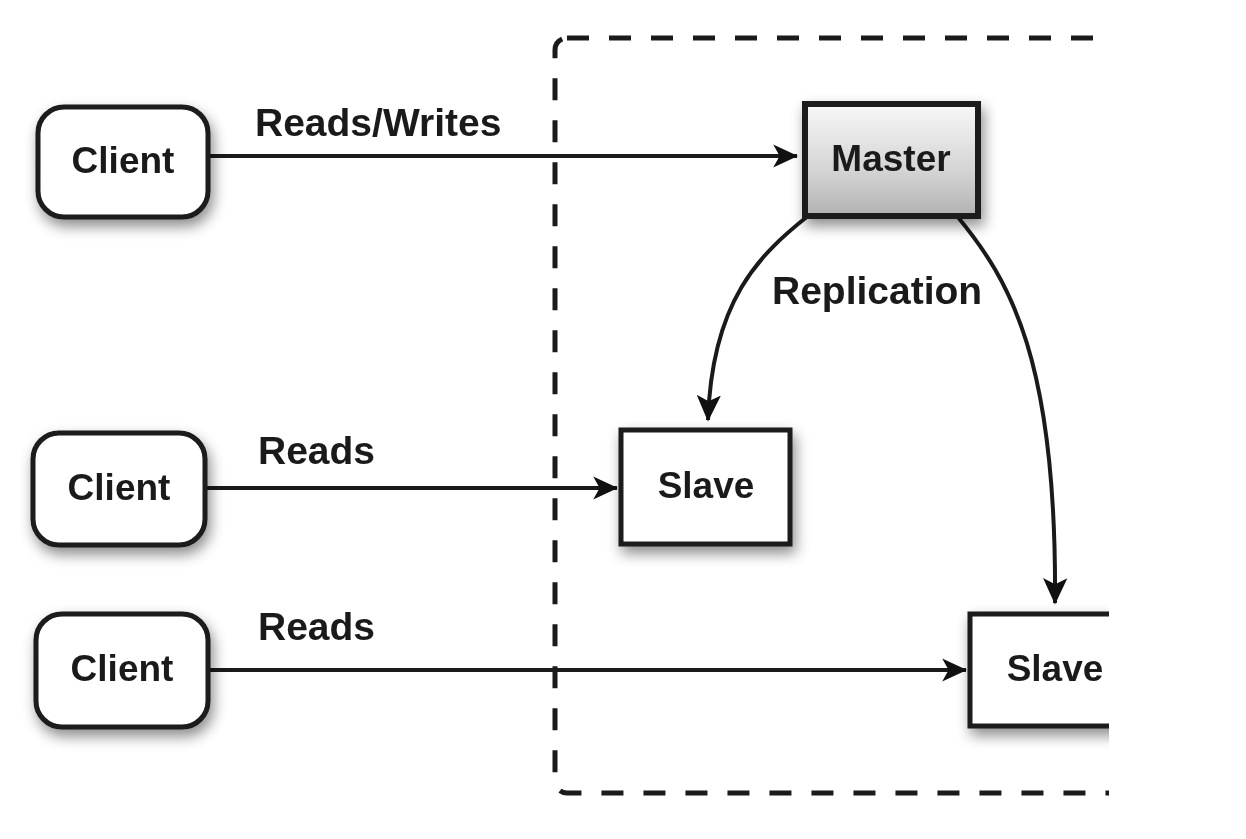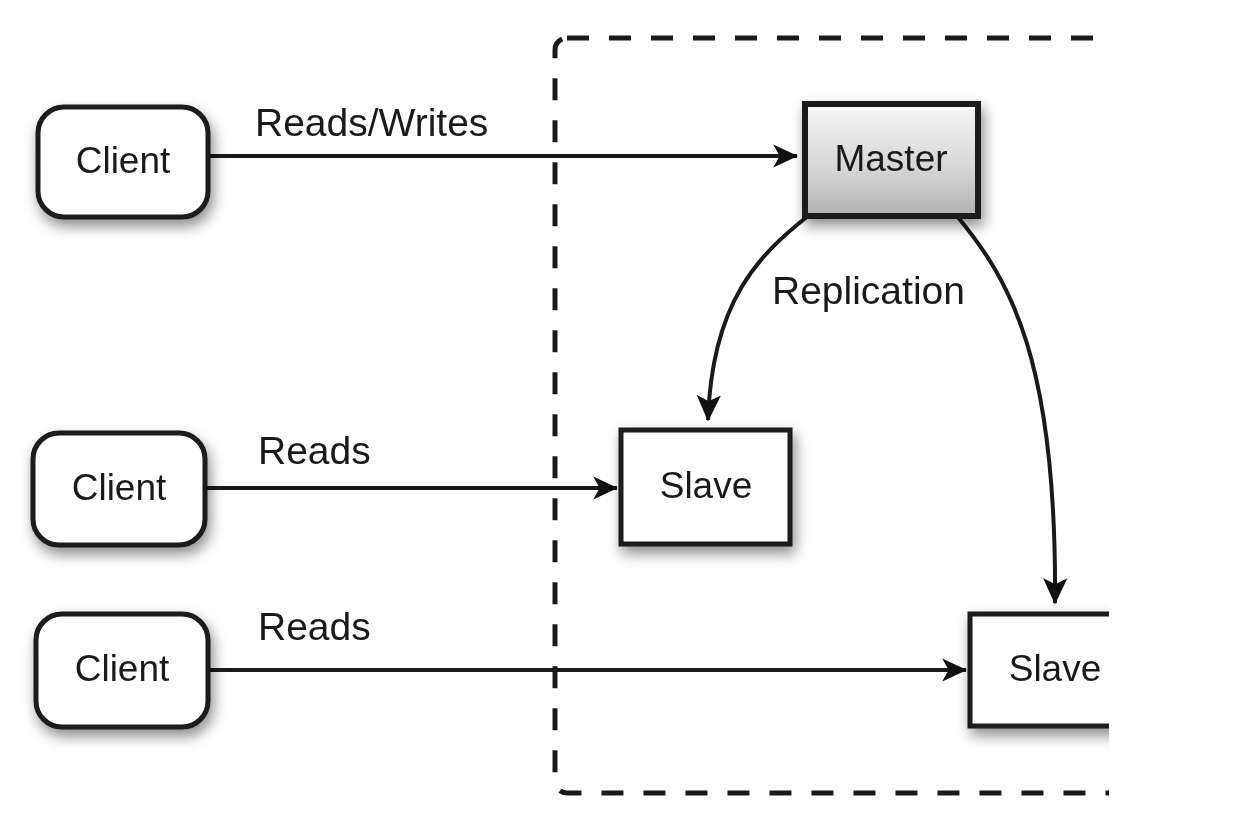--- a/index.html
+++ b/index.html
@@ -7,20 +7,21 @@
     padding: 0;
     background: #ffffff;
   }
   #canvas {
     position: relative;
     width: 1109px;
     height: 839px;
     background: #ffffff;
     overflow: hidden;
     font-family: "Liberation Sans", sans-serif;
+    font-weight: bold;
   }
   svg.layer {
     position: absolute;
     left: 0;
     top: 0;
     width: 1246px;
     height: 839px;
   }
   .node-label {
     font-family: "Liberation Sans", sans-serif;

